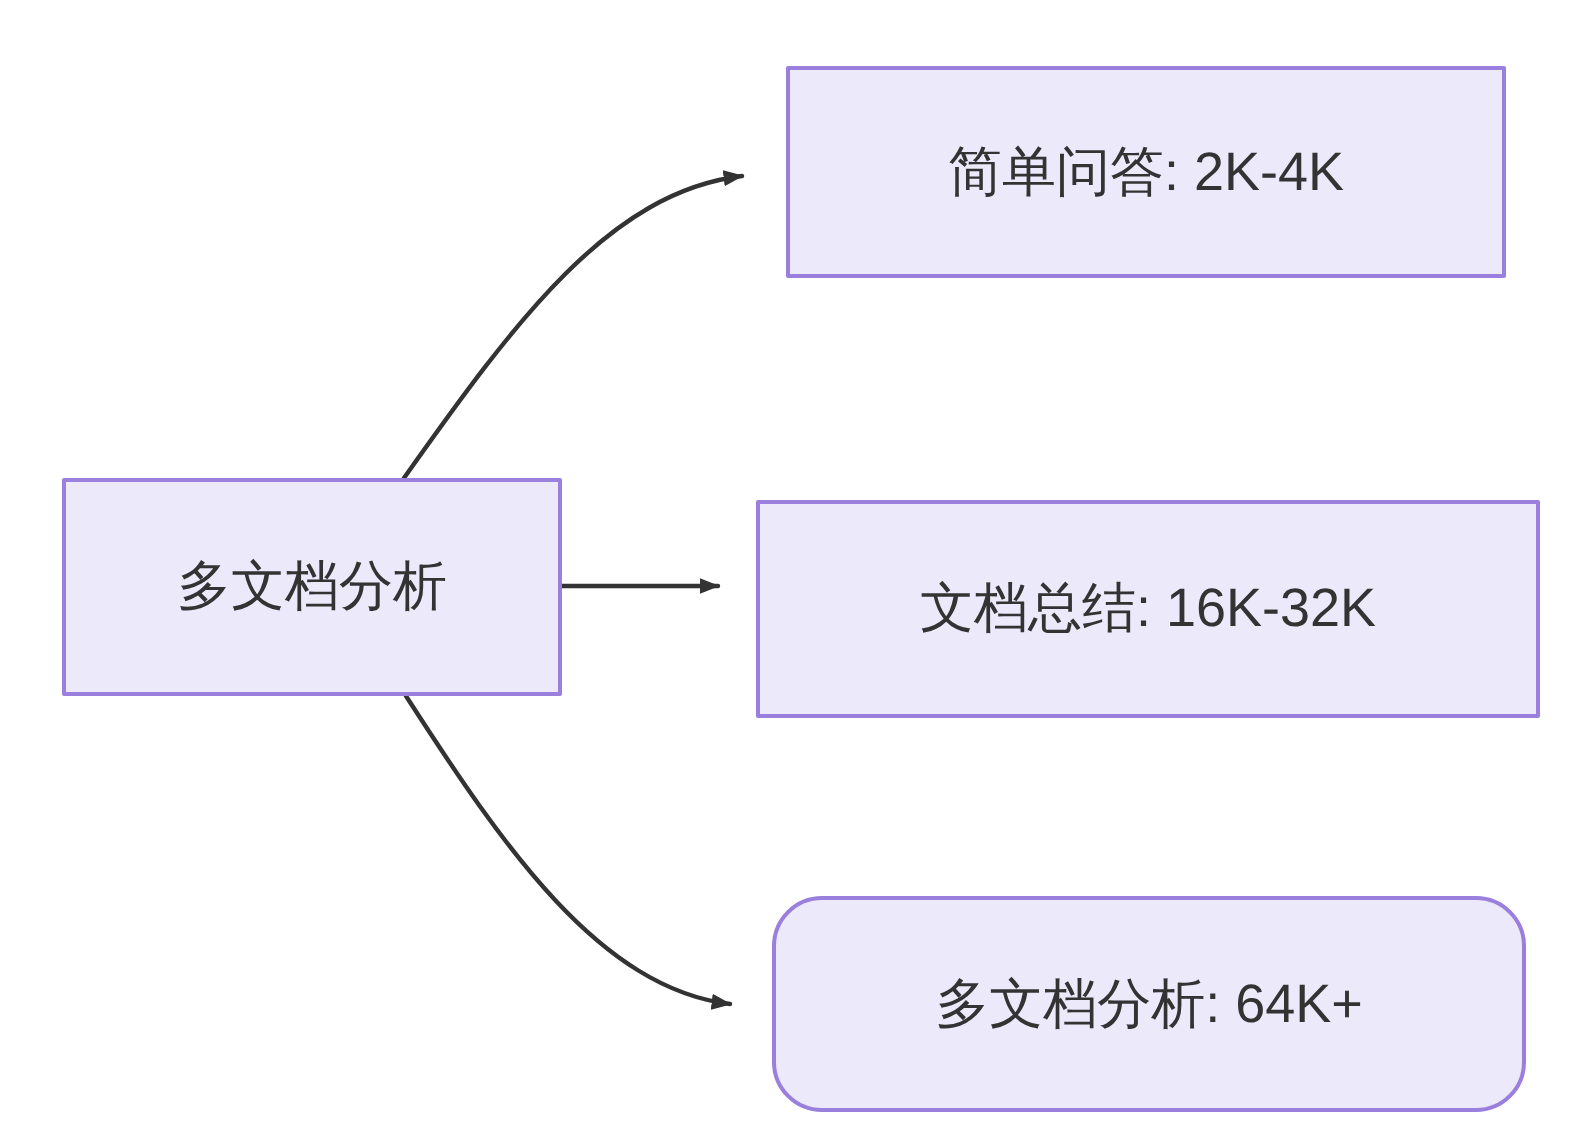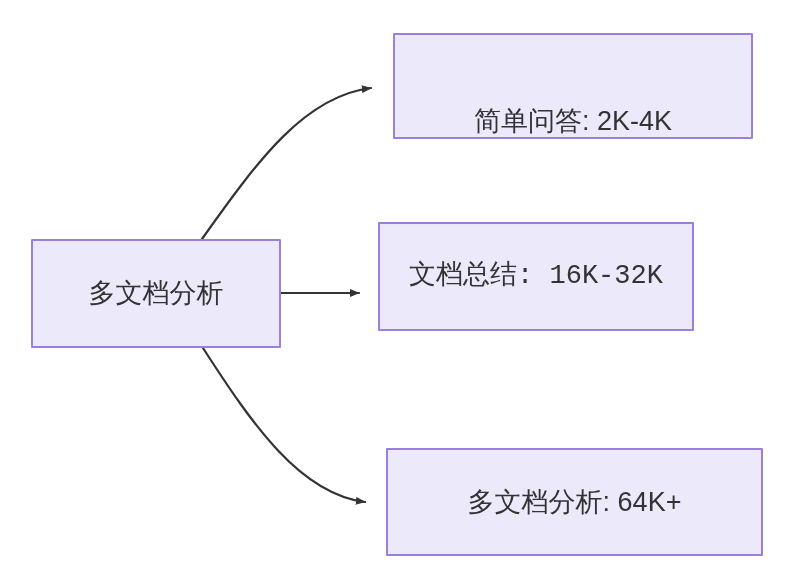--- a/index.html
+++ b/index.html
@@ -48,34 +48,33 @@
     left: 31px;
     top: 239px;
     width: 250px;
     height: 109px;
   }
   #node-simple-qa {
     left: 393px;
     top: 33px;
     width: 360px;
     height: 106px;
-    align-items: flex-end;
   }
   #node-doc-summary {
     left: 378px;
-    top: 222px;
-    width: 316px;
+    top: 250px;
+    width: 392px;
     height: 109px;
-    font-family: Liberation Mono, monospace;
   }
   #node-multi-doc {
     left: 386px;
     top: 448px;
     width: 377px;
     height: 108px;
+    border-radius: 25px;
   }
 </style>
 </head>
 <body>
 
 <div id="canvas">
 
   <svg id="edge-layer" viewBox="0 0 787 572" xmlns="http://www.w3.org/2000/svg">
     <defs>
       <marker id="arrowhead" markerWidth="10" markerHeight="8" refX="9.2" refY="4" orient="auto" markerUnits="userSpaceOnUse">

